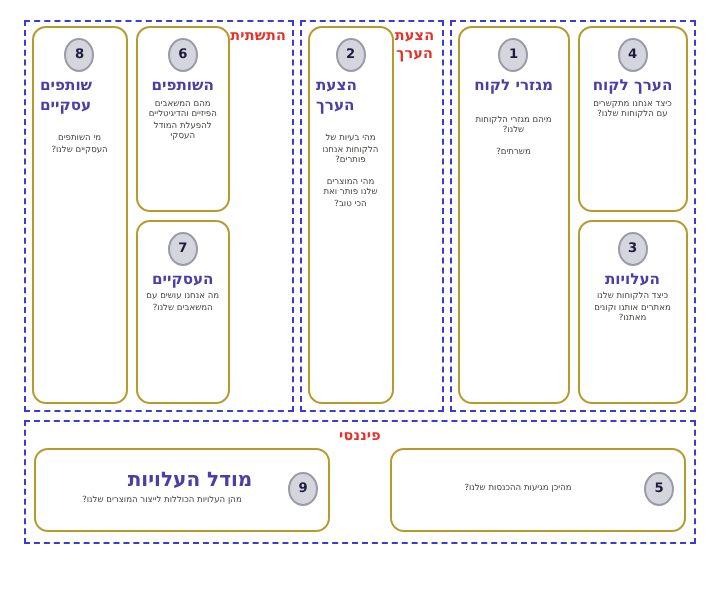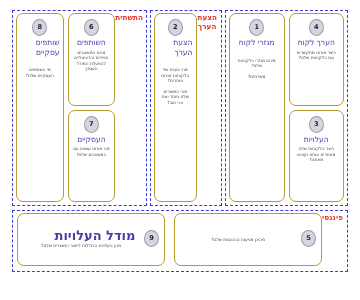--- a/index.html
+++ b/index.html
@@ -92,22 +92,22 @@
     font-weight:bold;
     display:flex;align-items:center;justify-content:center;
     line-height:1;
     flex:0 0 auto;
     margin-bottom:2px;
   }
 
   .card-title{
     color:#4b3fa7;
     font-size:7.6px;
-    font-weight:normal;
-    text-align:right;
+    font-weight:bold;
+    text-align:left;
     line-height:9.5px;
     margin:0 0 2px 0;
     word-break:break-word;
   }
 
   .card-sub{
     color:#45423f;
     font-size:4.3px;
     text-align:center;
     line-height:5.6px;
@@ -118,20 +118,21 @@
   .sub-gap{margin-top:8px;}
 
   
   .bottom-group{
     margin-top:4px;
     border:1.6px dashed #3b3bd6;
     box-sizing:border-box;
     padding:2px 4px 5px 4px;
     height:62px;
     display:flex;
+    flex-direction:column;
   }
   .bottom-body{
     flex:1 1 auto;
     display:flex;
     flex-direction:row;
     gap:4px;
   }
   .fin-card{
     flex:0 0 148px;
     border:1.7px solid #b79a2e;
@@ -149,21 +150,21 @@
   .fin-text{
     flex:1 1 auto;
     display:flex;
     flex-direction:column;
     align-items:center;
     justify-content:center;
     min-width:0;
   }
   .fin-title{
     color:#4b3fa7;
-    font-size:13px;
+    font-size:10px;
     font-weight:bold;
     line-height:9px;
     text-align:center;
     margin-bottom:3px;
     margin-left:28px;
   }
   .fin-sub{
     color:#45423f;
     font-size:4.3px;
     line-height:5.6px;

